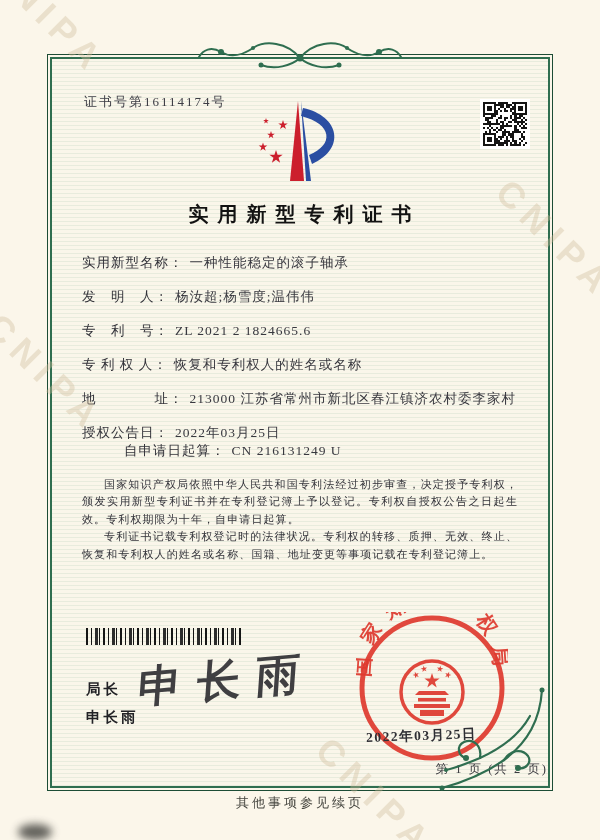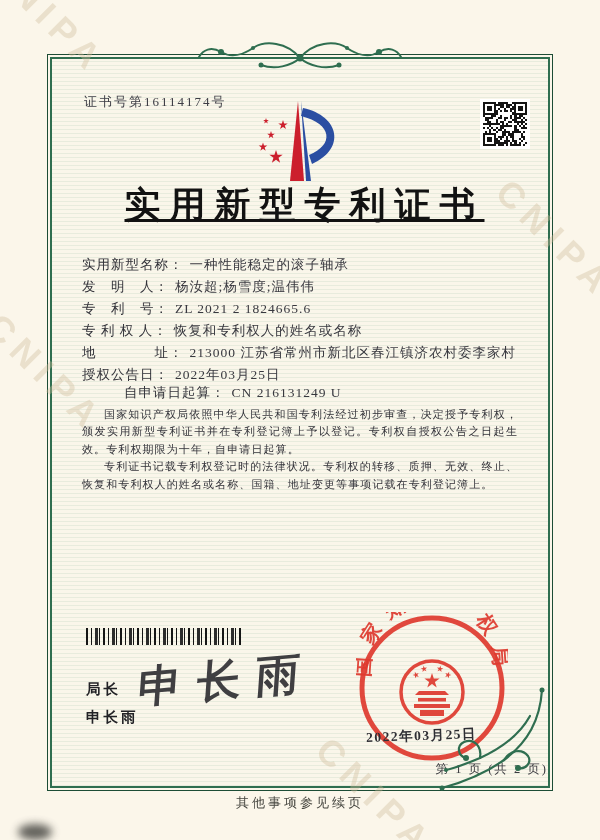--- a/index.html
+++ b/index.html
@@ -42,26 +42,26 @@
   .logo-wrap{height:86px;margin-top:-16px;display:flex;justify-content:center;}
   .qr{position:absolute;top:40px;right:18px;width:50px;height:50px;background:#fff;padding:3px;box-sizing:border-box;}
   .qr-grid{position:relative;width:44px;height:44px;display:grid;
     grid-template-columns:repeat(21,1fr);grid-auto-rows:1fr;}
   .qr-grid i{display:block;}
   .qr-grid i.on{background:#151515;}
   .finder{position:absolute;width:13px;height:13px;border:2px solid #151515;background:#fff;box-sizing:border-box;}
   .finder::after{content:"";position:absolute;inset:2px;background:#151515;}
   .f-tl{top:0;left:0;} .f-tr{top:0;right:0;} .f-bl{bottom:0;left:0;}
   .title{
-    text-align:center;margin-top:0;
-    font-size:36px;font-weight:bold;color:#121212;
-    letter-spacing:9px;text-indent:9px;text-decoration:underline;
+    text-align:center;margin-top:20px;
+    font-size:20px;font-weight:bold;color:#121212;
+    letter-spacing:9px;text-indent:9px;
   }
   .fields{margin-top:26px;font-size:13.5px;color:#38383f;}
-  .field{margin-bottom:4px;line-height:18px;letter-spacing:1px;white-space:nowrap;}
+  .field{margin-bottom:16px;line-height:18px;letter-spacing:1px;white-space:nowrap;}
   .flabel{color:#33333a;}
   .fvalue{margin-left:6px;}
   .grant-row{display:flex;flex-direction:column;}
   .grant-row .pair2{margin-left:42px;}
   .paras{margin-top:2px;font-size:11px;line-height:1.58;color:#33333a;
     letter-spacing:1.1px;text-align:justify;}
   .paras p{margin:0;text-indent:2em;}
   .barcode{
     position:absolute;left:34px;top:569px;width:158px;height:17px;
     background-image:repeating-linear-gradient(90deg,

